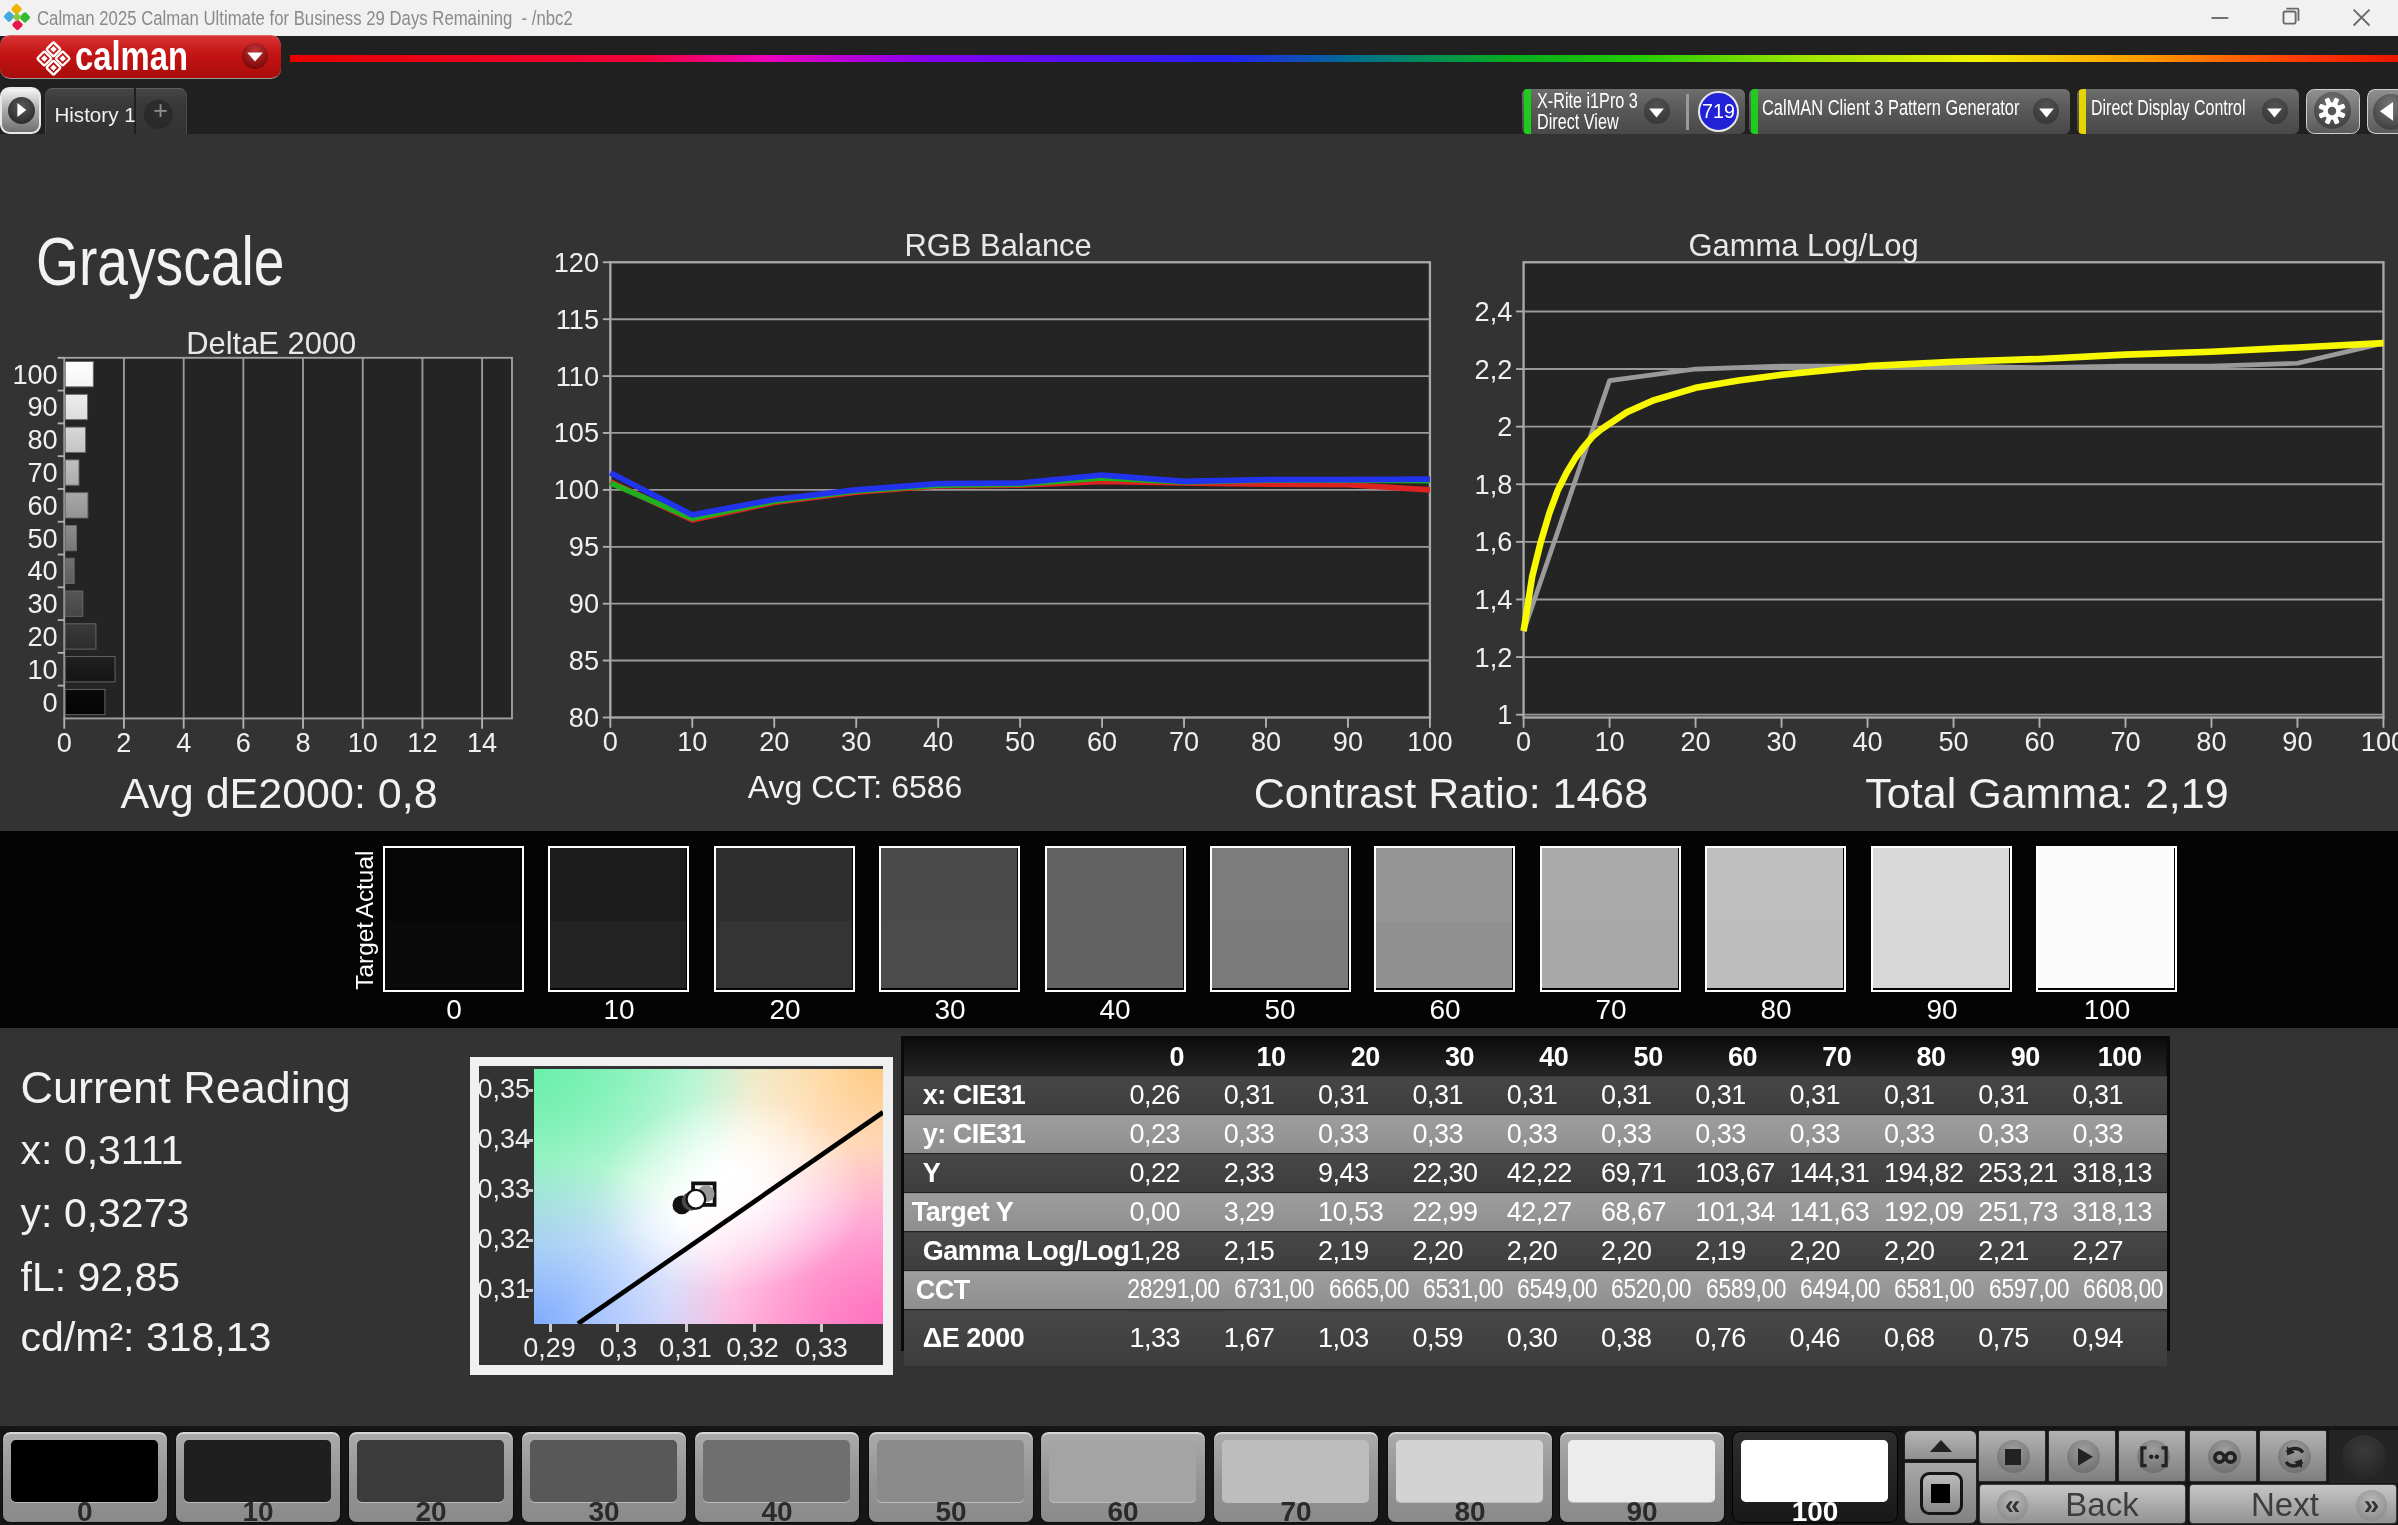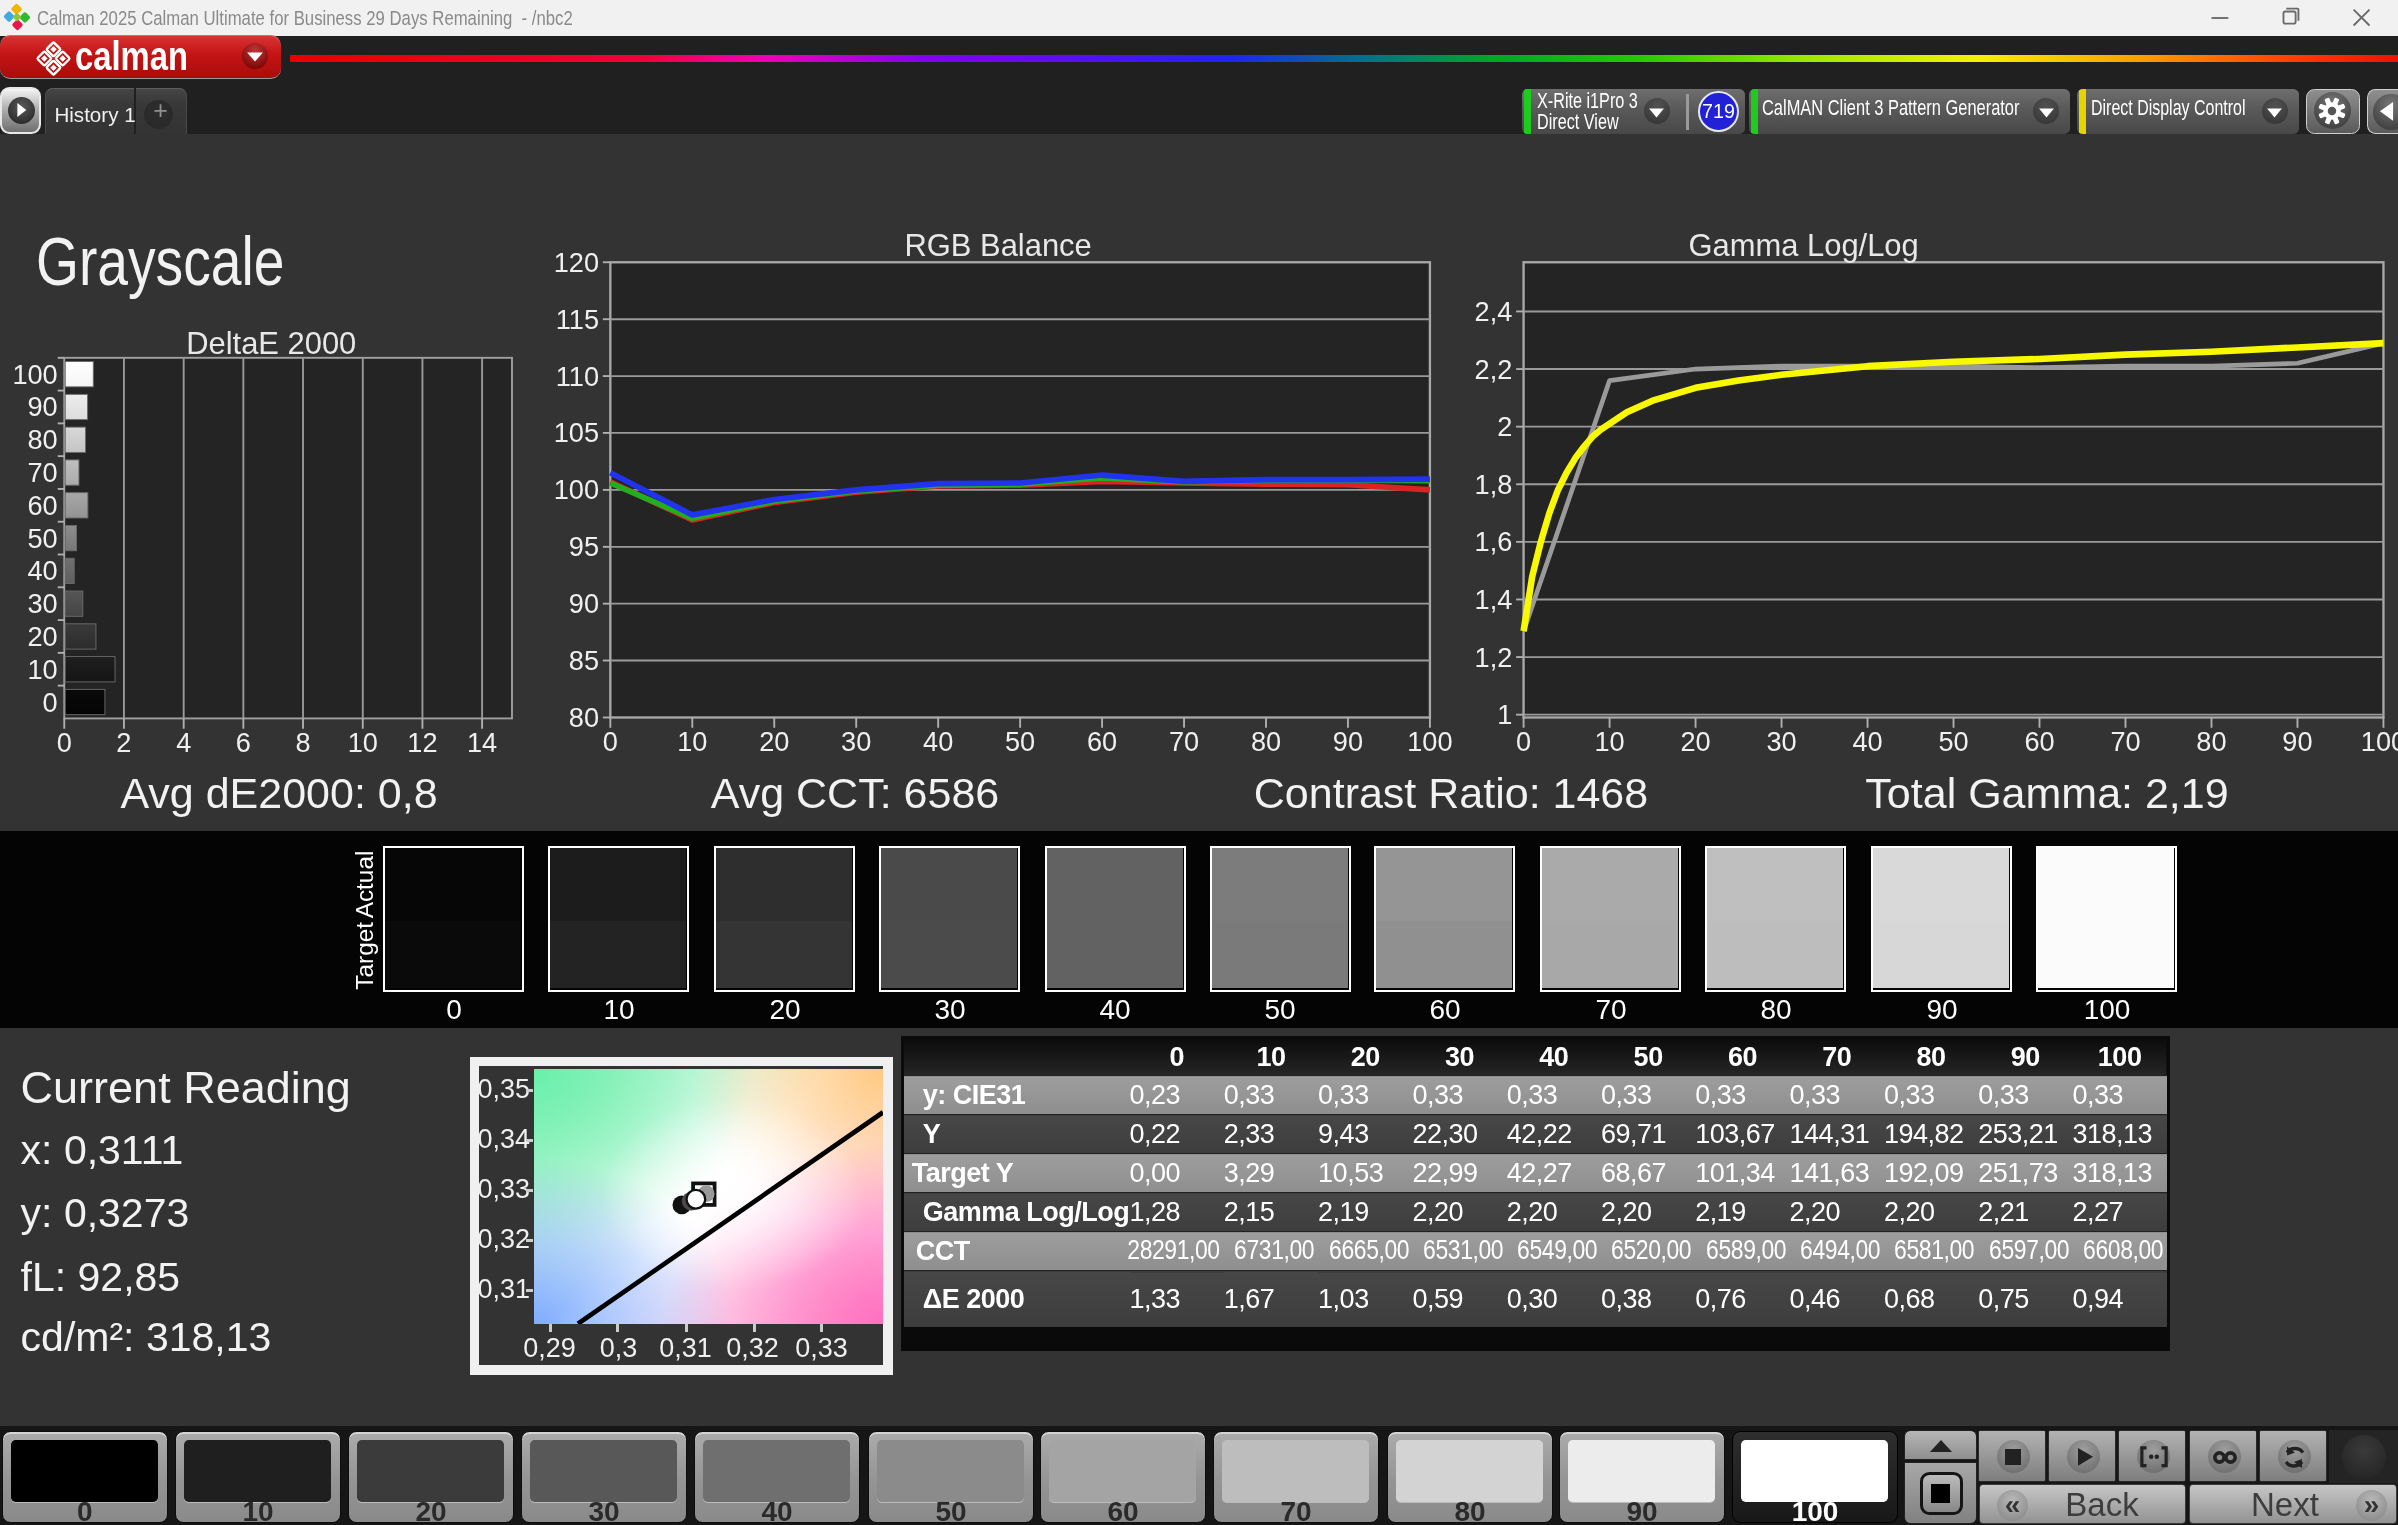--- a/index.html
+++ b/index.html
@@ -343,21 +343,21 @@
     <text x="2360.4" y="792" font-size="29" fill="#f0f0f0" text-anchor="middle" dominant-baseline="central">80</text>
     <line x1="2452.2" y1="766" x2="2452.2" y2="777" stroke="#b0b0b0" stroke-width="2"></line>
     <text x="2452.2" y="792" font-size="29" fill="#f0f0f0" text-anchor="middle" dominant-baseline="central">90</text>
     <line x1="2544.0" y1="766" x2="2544.0" y2="777" stroke="#b0b0b0" stroke-width="2"></line>
     <text x="2544.0" y="792" font-size="29" fill="#f0f0f0" text-anchor="middle" dominant-baseline="central">100</text>
     <text x="1925" y="262" font-size="33" fill="#e8e8e8" text-anchor="middle" dominant-baseline="central">Gamma Log/Log</text>
     <polyline points="1626.0,673.8 1717.8,406.3 1809.6,394.0 1901.4,390.9 1993.2,390.9 2085.0,390.9 2176.8,392.5 2268.6,390.9 2360.4,390.9 2452.2,387.8 2544.0,366.3" fill="none" stroke="#9a9a9a" stroke-width="5" stroke-linejoin="round"></polyline>
     <polyline points="1626.0,673.8 1635.2,615.4 1644.4,578.5 1653.5,547.8 1662.7,523.1 1671.9,504.7 1681.1,489.3 1690.3,477.0 1699.4,466.3 1708.6,458.6 1717.8,452.4 1736.2,440.1 1763.7,427.8 1809.6,414.0 1855.5,406.3 1901.4,400.1 1947.3,395.5 1993.2,390.9 2085.0,386.3 2176.8,383.2 2268.6,378.6 2360.4,375.6 2452.2,370.9 2544.0,366.3" fill="none" stroke="#f8f800" stroke-width="7" stroke-linejoin="round"></polyline>
   </svg>
 <div class="abs" style="left:-96px;top:769px;width:750px;text-align:center;font-size:43px;color:#f2f2f2">Avg dE2000: 0,8</div>
-<div class="abs" style="left:480px;top:769px;width:750px;text-align:center;font-size:43px;color:#f2f2f2">Avg CCT: 6586</div>
+<div class="abs" style="left:480px;top:769px;width:750px;text-align:center;font-size:32px;color:#f2f2f2">Avg CCT: 6586</div>
 <div class="abs" style="left:1076px;top:769px;width:750px;text-align:center;font-size:43px;color:#f2f2f2">Contrast Ratio: 1468</div>
 <div class="abs" style="left:1672px;top:769px;width:750px;text-align:center;font-size:43px;color:#f2f2f2">Total Gamma: 2,19</div>
 <div class="abs" style="left:0;top:831px;width:2399px;height:197px;background:#040404"></div>
 <div class="abs" style="left:383px;top:846px;width:141px;height:146px;border:2.8px solid #fff">
 <div class="abs" style="left:0;top:0;width:136px;height:73px;background:#060606"></div>
 <div class="abs" style="left:0;top:73px;width:136px;height:67px;background:#0a0a0a"></div>
   </div>
 <div class="abs" style="left:371px;top:994px;width:166px;text-align:center;font-size:28px;color:#fff">0</div>
 <div class="abs" style="left:548px;top:846px;width:141px;height:146px;border:2.8px solid #fff">
 <div class="abs" style="left:0;top:0;width:136px;height:73px;background:#1c1c1c"></div>
@@ -468,20 +468,34 @@
           <td style="width:94px;text-align:center;font-weight:bold">10</td>
           <td style="width:94px;text-align:center;font-weight:bold">20</td>
           <td style="width:94px;text-align:center;font-weight:bold">30</td>
           <td style="width:94px;text-align:center;font-weight:bold">40</td>
           <td style="width:94px;text-align:center;font-weight:bold">50</td>
           <td style="width:94px;text-align:center;font-weight:bold">60</td>
           <td style="width:94px;text-align:center;font-weight:bold">70</td>
           <td style="width:94px;text-align:center;font-weight:bold">80</td>
           <td style="width:94px;text-align:center;font-weight:bold">90</td>
           <td style="width:94px;text-align:center;font-weight:bold">100</td>
+        </tr>
+        <tr style="height:39px;background:linear-gradient(#474747,#3d3d3d);border-top:1.9px solid #222">
+          <td style="padding-left:19px;font-weight:bold;white-space:nowrap">x: CIE31</td>
+          <td style="text-align:right;padding-right:47px">0,26</td>
+          <td style="text-align:right;padding-right:47px">0,31</td>
+          <td style="text-align:right;padding-right:47px">0,31</td>
+          <td style="text-align:right;padding-right:47px">0,31</td>
+          <td style="text-align:right;padding-right:47px">0,31</td>
+          <td style="text-align:right;padding-right:47px">0,31</td>
+          <td style="text-align:right;padding-right:47px">0,31</td>
+          <td style="text-align:right;padding-right:47px">0,31</td>
+          <td style="text-align:right;padding-right:47px">0,31</td>
+          <td style="text-align:right;padding-right:47px">0,31</td>
+          <td style="text-align:right;padding-right:47px">0,31</td>
         </tr>
         <tr style="height:39px;background:linear-gradient(#9d9d9d,#8e8e8e);border-top:1.9px solid #222">
           <td style="padding-left:19px;font-weight:bold;white-space:nowrap">y: CIE31</td>
           <td style="text-align:right;padding-right:47px">0,23</td>
           <td style="text-align:right;padding-right:47px">0,33</td>
           <td style="text-align:right;padding-right:47px">0,33</td>
           <td style="text-align:right;padding-right:47px">0,33</td>
           <td style="text-align:right;padding-right:47px">0,33</td>
           <td style="text-align:right;padding-right:47px">0,33</td>
           <td style="text-align:right;padding-right:47px">0,33</td>

